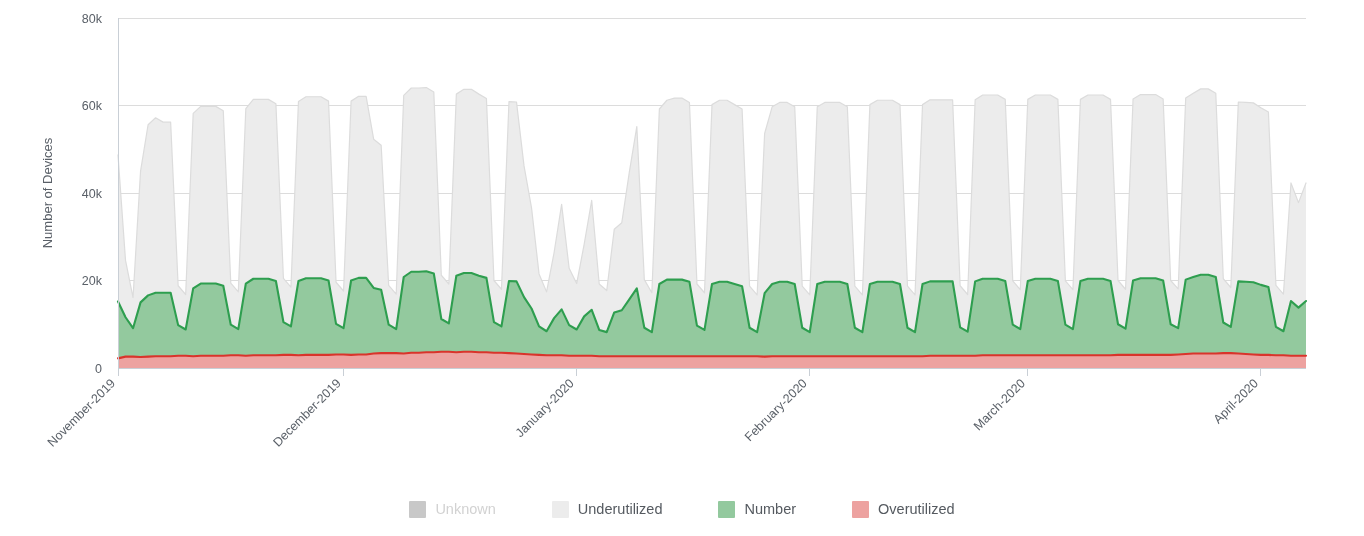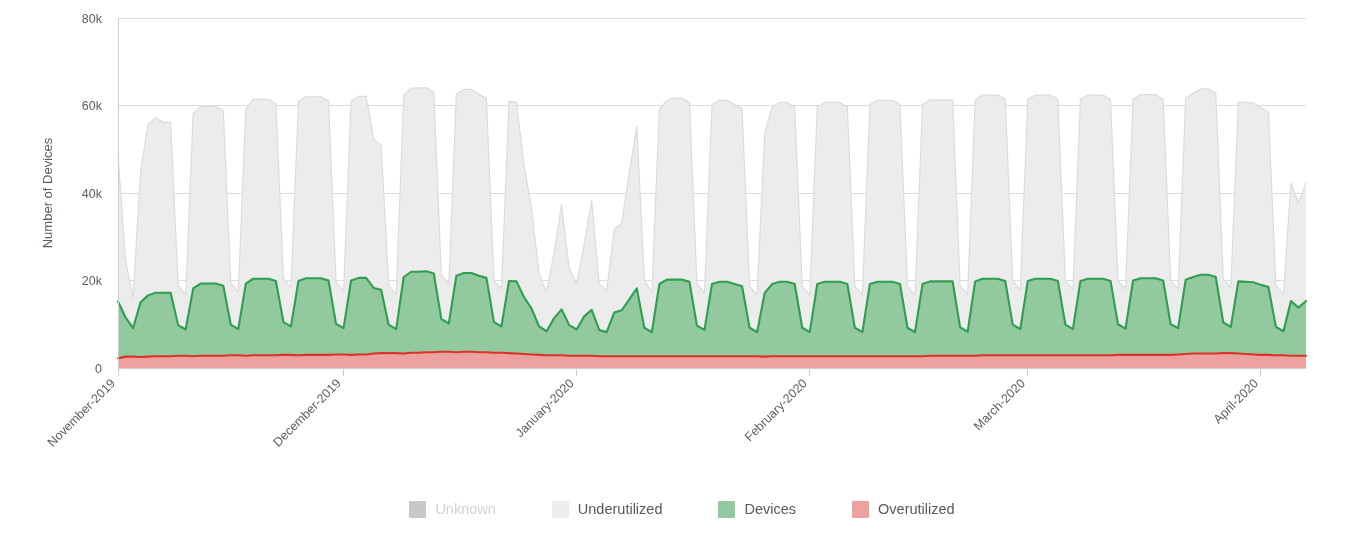--- a/index.html
+++ b/index.html
@@ -158,21 +158,21 @@
       <div class="legend-item disabled">
         <span class="legend-swatch" style="background: rgb(200, 200, 200);"></span>
         <span class="legend-label">Unknown</span>
       </div>
       <div class="legend-item">
         <span class="legend-swatch" style="background: rgb(236, 236, 236);"></span>
         <span class="legend-label">Underutilized</span>
       </div>
       <div class="legend-item">
         <span class="legend-swatch" style="background: rgb(147, 201, 158);"></span>
-        <span class="legend-label">Devices</span>
+        <span class="legend-label">Number</span>
       </div>
       <div class="legend-item">
         <span class="legend-swatch" style="background: rgb(237, 162, 160);"></span>
         <span class="legend-label">Overutilized</span>
       </div>
     </div>
 
 </div>
 
 </body></html>

